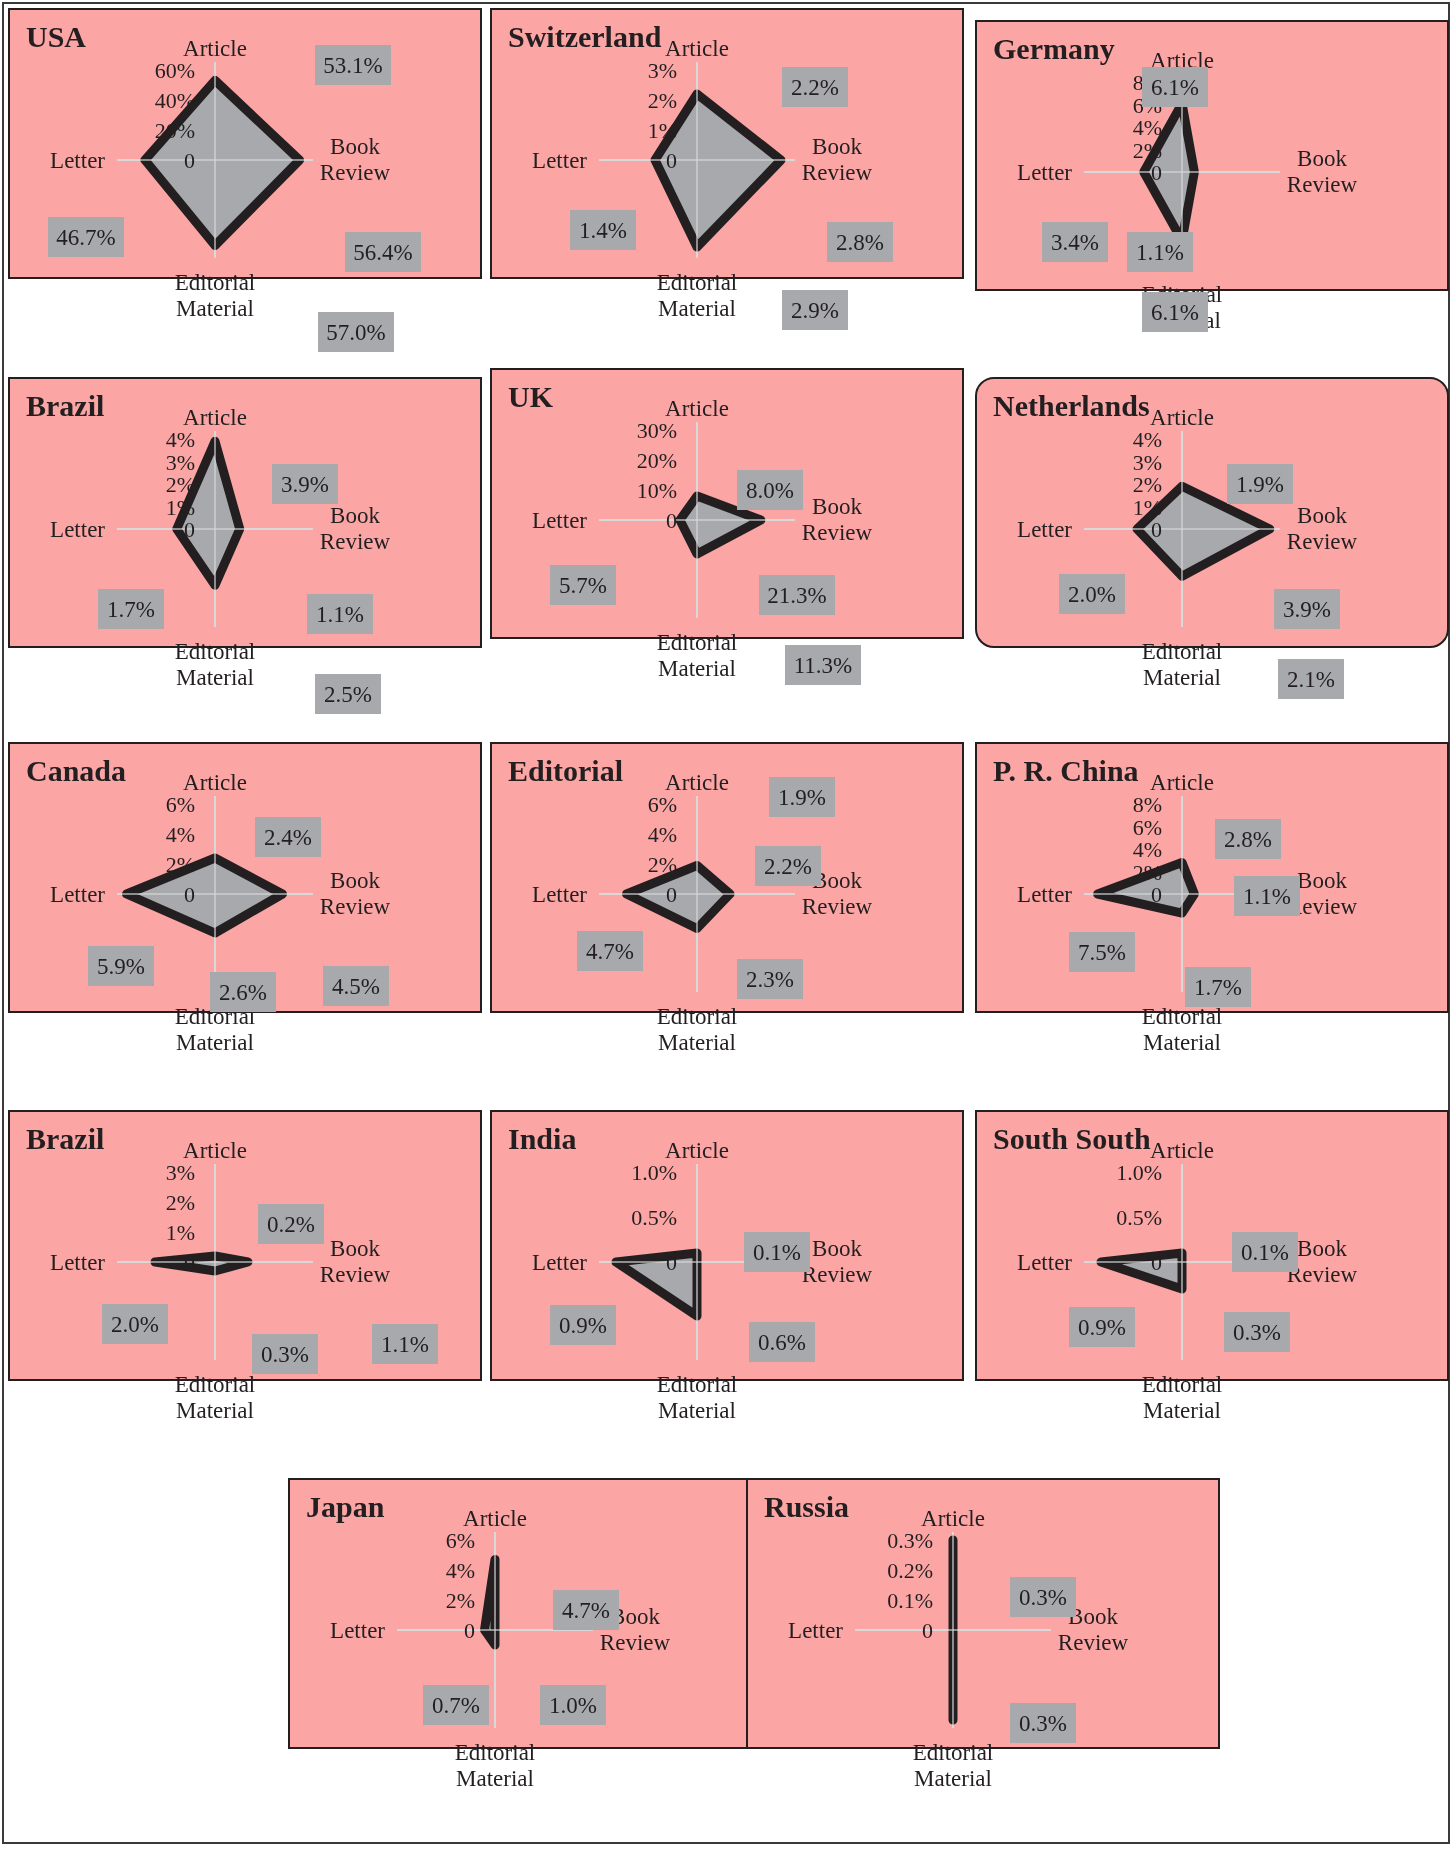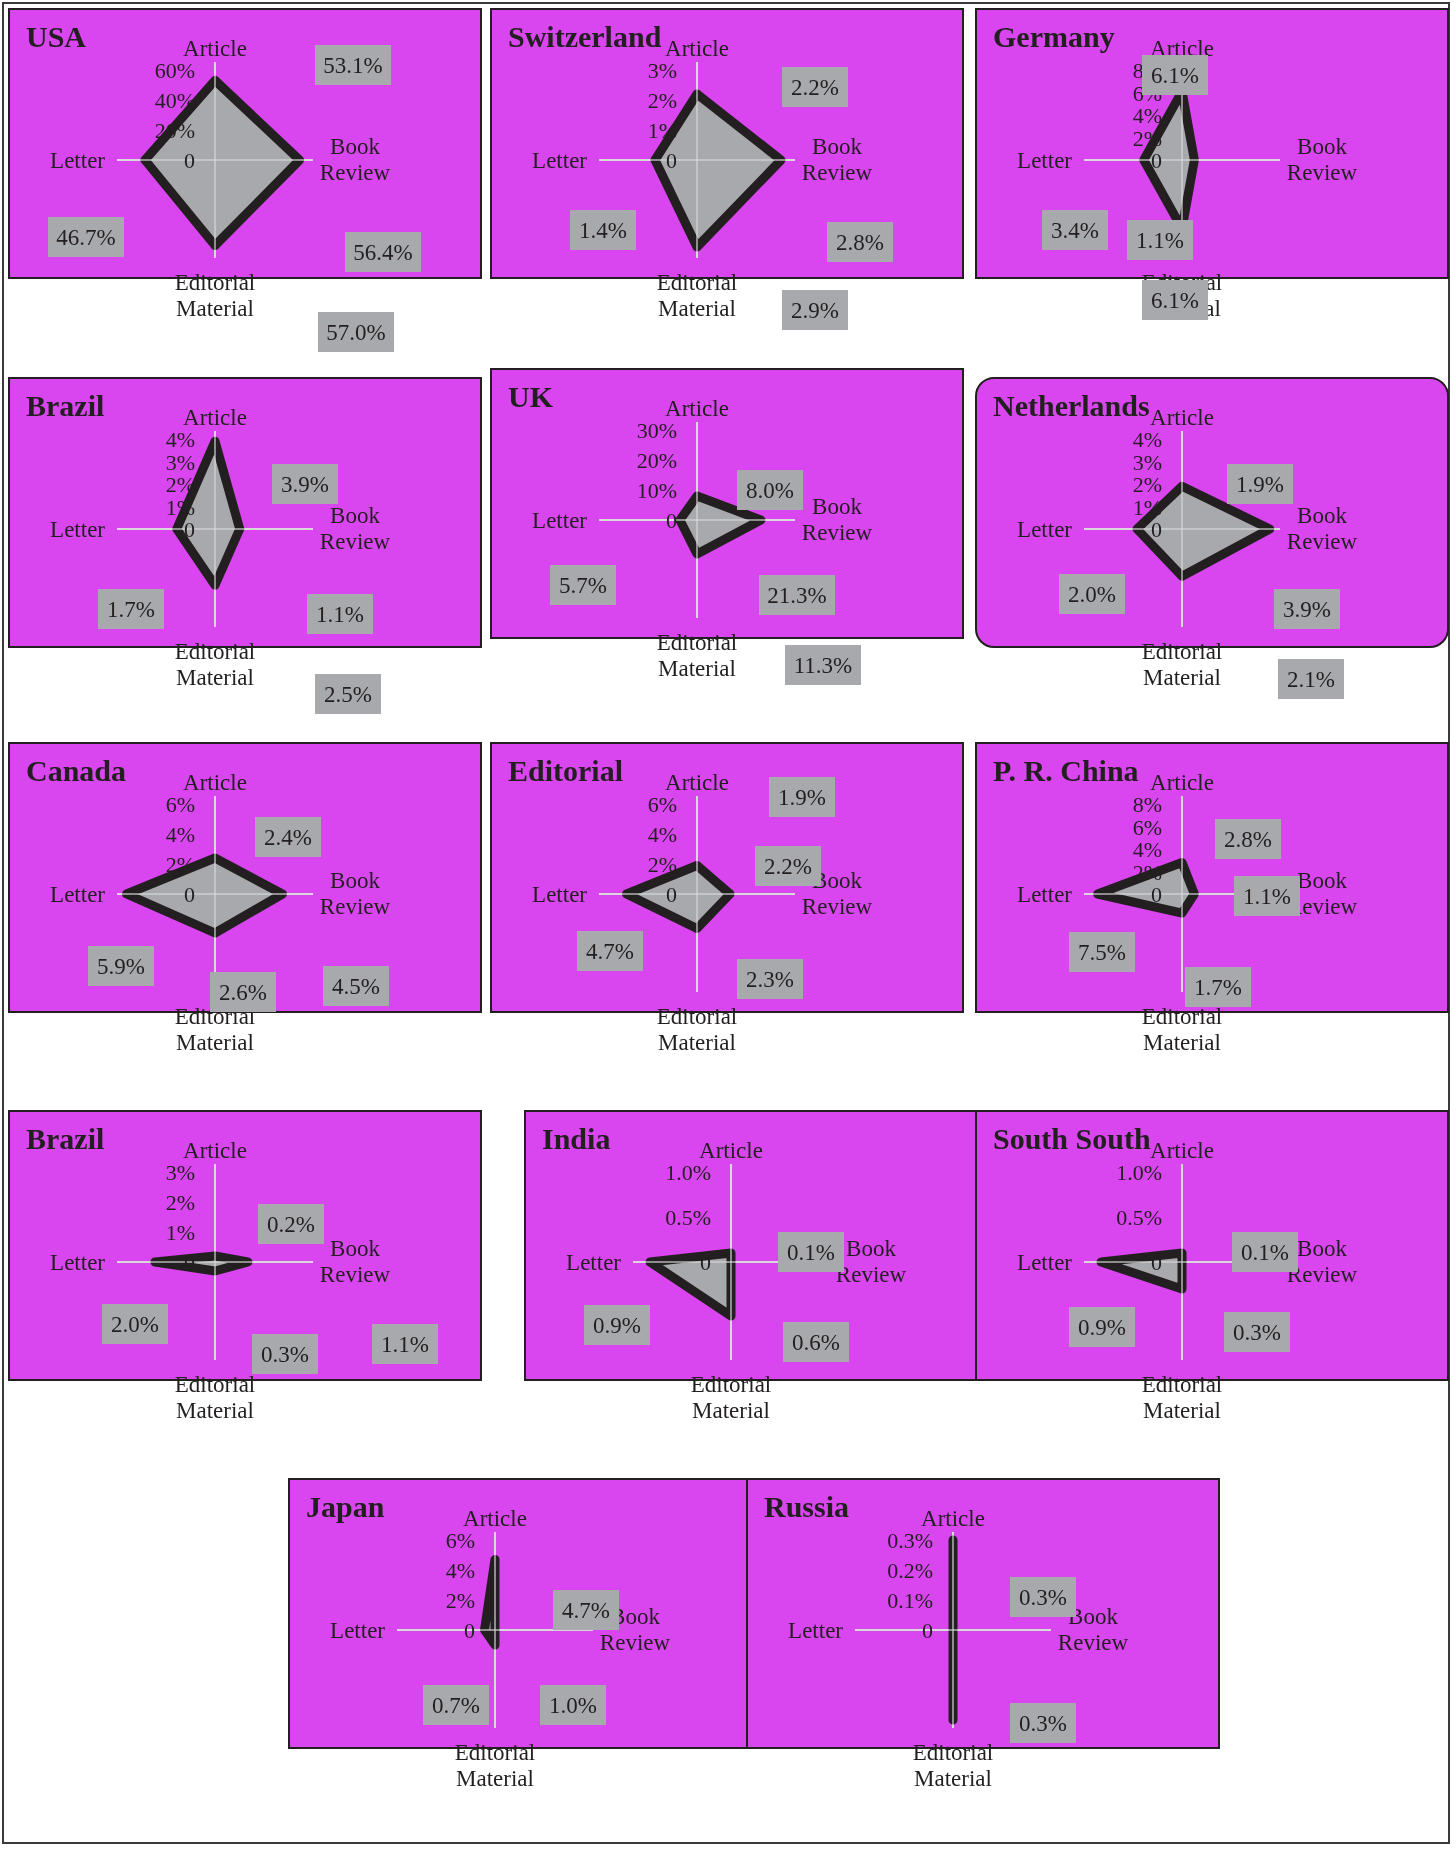--- a/index.html
+++ b/index.html
@@ -1,18 +1,18 @@
 <!DOCTYPE html>
 <html><head>
 <meta charset="utf-8">
 <style>
   html,body{margin:0;padding:0;background:#ffffff;}
   body{width:1456px;height:1850px;position:relative;overflow:hidden;font-family:"Liberation Serif","DejaVu Serif",serif;color:#231f20;}
   .frame{position:absolute;left:2px;top:2px;width:1448px;height:1842px;border:2px solid #3a3a3a;box-sizing:border-box;}
-  .panel{position:absolute;width:474px;height:271px;border:2px solid #231f20;box-sizing:border-box;background:#d946ef;}
+  .panel{position:absolute;width:474px;height:271px;border:2px solid #231f20;box-sizing:border-box;background:#fca5a5;}
   .panel svg{position:absolute;left:0;top:0;}
   .title{position:absolute;left:16px;top:10px;font-weight:bold;font-size:30px;line-height:34px;}
   .axlbl{font-size:23px;fill:#231f20;}
   .tick{font-size:22px;fill:#231f20;}
   .vbox{fill:#a7a9ac;}
   .vtxt{font-size:23px;fill:#231f20;}
 </style>
 </head>
 <body>
 
@@ -83,21 +83,21 @@
         <g>
           <rect x="290" y="280" width="66" height="40" class="vbox" fill="#a7a9ac"></rect>
           <text x="323" y="308" class="vtxt" text-anchor="middle">2.9%</text>
         </g>
         <g>
           <rect x="78" y="200" width="66" height="40" class="vbox" fill="#a7a9ac"></rect>
           <text x="111" y="228" class="vtxt" text-anchor="middle">1.4%</text>
         </g>
       </svg>
     </div>
-    <div class="panel" style="left: 975px; top: 8px; text-decoration: underline;">
+    <div class="panel" style="left: 975px; top: 20px; text-decoration: underline;">
       <div class="title">Germany</div>
       <svg width="470" height="357" viewBox="0 0 470 357">
         <line x1="205" y1="52" x2="205" y2="248" stroke="#d9d9d9" stroke-width="2"></line>
         <line x1="107" y1="150" x2="303" y2="150" stroke="#d9d9d9" stroke-width="2"></line>
         <polygon points="205,81.375 217.375,150 205,218.625 166.75,150" fill="#a7a9ac" stroke="#231f20" stroke-width="9" stroke-linejoin="round"></polygon>
         <line x1="205" y1="52" x2="205" y2="248" stroke="#d9d9d9" stroke-width="1.5" opacity="0.8"></line>
         <line x1="107" y1="150" x2="303" y2="150" stroke="#d9d9d9" stroke-width="1.5" opacity="0.8"></line>
         <text x="185" y="158" class="tick" text-anchor="end">0</text>
         <text x="185" y="135.5" class="tick" text-anchor="end">2%</text>
         <text x="185" y="113" class="tick" text-anchor="end">4%</text>
@@ -375,21 +375,21 @@
         <g>
           <rect x="242" y="222" width="66" height="40" class="vbox" fill="#a7a9ac"></rect>
           <text x="275" y="250" class="vtxt" text-anchor="middle">0.3%</text>
         </g>
         <g>
           <rect x="92" y="192" width="66" height="40" class="vbox" fill="#a7a9ac"></rect>
           <text x="125" y="220" class="vtxt" text-anchor="middle">2.0%</text>
         </g>
       </svg>
     </div>
-    <div class="panel" style="left: 490px; top: 1110px; margin-left: 34px;">
+    <div class="panel" style="left: 490px; top: 1110px;">
       <div class="title">India</div>
       <svg width="470" height="357" viewBox="0 0 470 357">
         <line x1="205" y1="52" x2="205" y2="248" stroke="#d9d9d9" stroke-width="2"></line>
         <line x1="107" y1="150" x2="303" y2="150" stroke="#d9d9d9" stroke-width="2"></line>
         <polygon points="205,141 205,150 205,204 124,150" fill="#a7a9ac" stroke="#231f20" stroke-width="9" stroke-linejoin="round"></polygon>
         <line x1="205" y1="52" x2="205" y2="248" stroke="#d9d9d9" stroke-width="1.5" opacity="0.8"></line>
         <line x1="107" y1="150" x2="303" y2="150" stroke="#d9d9d9" stroke-width="1.5" opacity="0.8"></line>
         <text x="185" y="158" class="tick" text-anchor="end">0</text>
         <text x="185" y="113" class="tick" text-anchor="end">0.5%</text>
         <text x="185" y="68" class="tick" text-anchor="end">1.0%</text>

